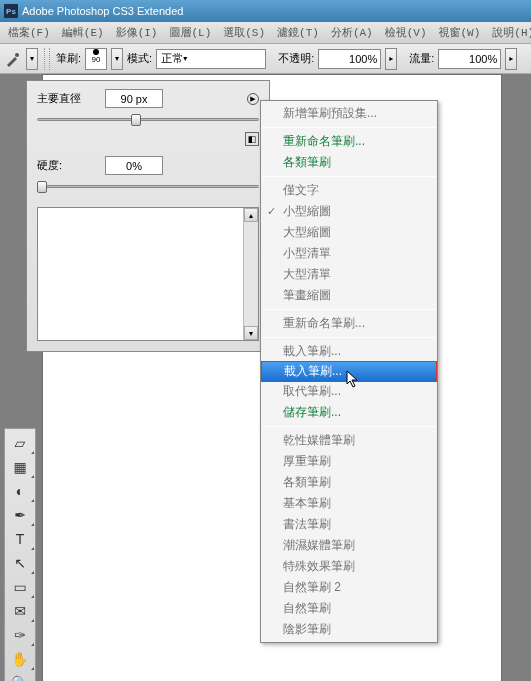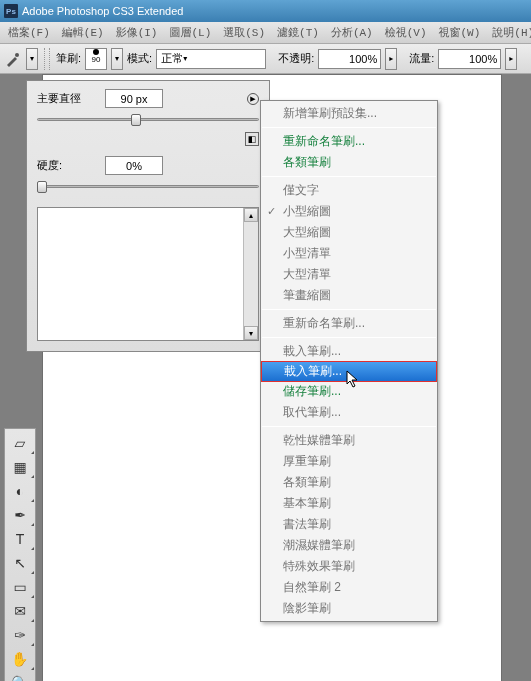--- a/index.html
+++ b/index.html
@@ -167,29 +167,30 @@
     <div class="cm-item checked">小型縮圖</div>
     <div class="cm-item">大型縮圖</div>
     <div class="cm-item">小型清單</div>
     <div class="cm-item">大型清單</div>
     <div class="cm-item">筆畫縮圖</div>
     <div class="cm-sep"></div>
     <div class="cm-item">重新命名筆刷...</div>
     <div class="cm-sep"></div>
     <div class="cm-item">載入筆刷...</div>
     <div class="cm-item highlighted">載入筆刷...</div>
+    <div class="cm-item">取代筆刷...</div>
     <div class="cm-item disabled">儲存筆刷...</div>
-    <div class="cm-item">取代筆刷...</div>
     <div class="cm-sep"></div>
     <div class="cm-item">乾性媒體筆刷</div>
     <div class="cm-item">厚重筆刷</div>
     <div class="cm-item">各類筆刷</div>
     <div class="cm-item">基本筆刷</div>
     <div class="cm-item">書法筆刷</div>
     <div class="cm-item">潮濕媒體筆刷</div>
     <div class="cm-item">特殊效果筆刷</div>
     <div class="cm-item">自然筆刷 2</div>
+    <div class="cm-item">自然筆刷</div>
     <div class="cm-item">陰影筆刷</div>
   </div>
 
 <svg class="cursor-arrow" width="16" height="20">
   <path d="M1 1 L1 14 L4 11 L7 17 L9 16 L6 10 L11 10 Z" fill="#fff" stroke="#000" stroke-width="1"></path>
 </svg>
 
 </body></html>

